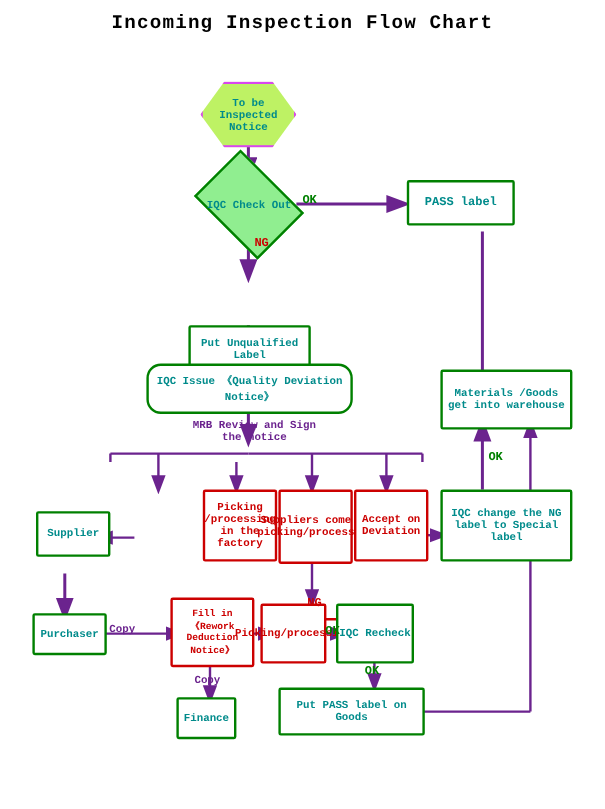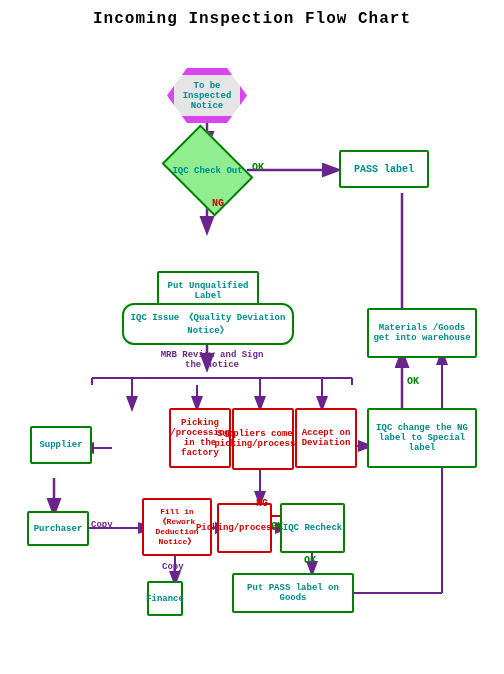--- a/index.html
+++ b/index.html
@@ -33,22 +33,22 @@
     .shape {
       position: absolute;
       display: flex;
       align-items: center;
       justify-content: center;
       text-align: center;
       font-size: 10px;
       font-weight: bold;
     }
     .hexagon {
-      background: #e5e5e5;
-      border: 7px solid #d946ef;
+      background: #bef264;
+      border: 2px solid #d946ef;
       clip-path: polygon(25% 0%, 75% 0%, 100% 50%, 75% 100%, 25% 100%, 0% 50%);
       color: #008B8B;
     }
     .diamond {
       background: #90EE90;
       border: 2px solid #008000;
       transform: rotate(45deg);
       color: #008B8B;
     }
     .diamond-text {
@@ -218,21 +218,21 @@
     </div>
 
     <div class="shape rect-red" style="left:205px; top:465px; width:55px; height:50px; font-size:9px; color:#cc0000; font-weight:bold;">
       <span>Picking/processing</span>
     </div>
 
     <div class="shape rect-green" style="left:268px; top:465px; width:65px; height:50px; font-size:9px; color:#008B8B; font-weight:bold;">
       <span>IQC Recheck</span>
     </div>
 
-    <div class="shape rect-green" style="left:135px; top:543px; width:36px; height:35px; font-size:9px; color:#008B8B; font-weight:bold;align-items:center;">
+    <div class="shape rect-green" style="left:135px; top:543px; width:50px; height:35px; font-size:9px; color:#008B8B; font-weight:bold;align-items:center;">
       <span>Finance</span>
     </div>
 
     <div class="shape rect-green" style="left:220px; top:535px; width:122px; height:40px; font-size:9px; color:#008B8B; font-weight:bold;">
       <span>Put PASS label on Goods</span>
     </div>
 
     <div class="shape rect-green" style="left:355px; top:270px; width:110px; height:50px; font-size:9px; color:#008B8B; font-weight:bold;">
       <span>Materials /Goods get into warehouse</span>
     </div>

